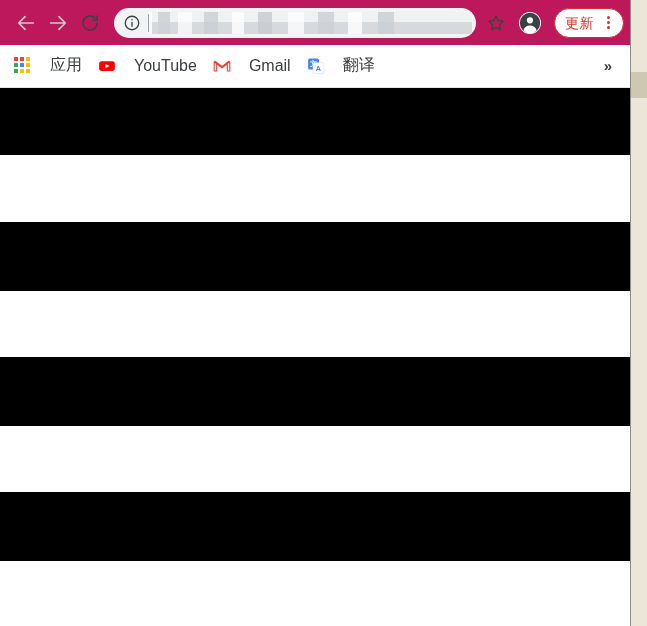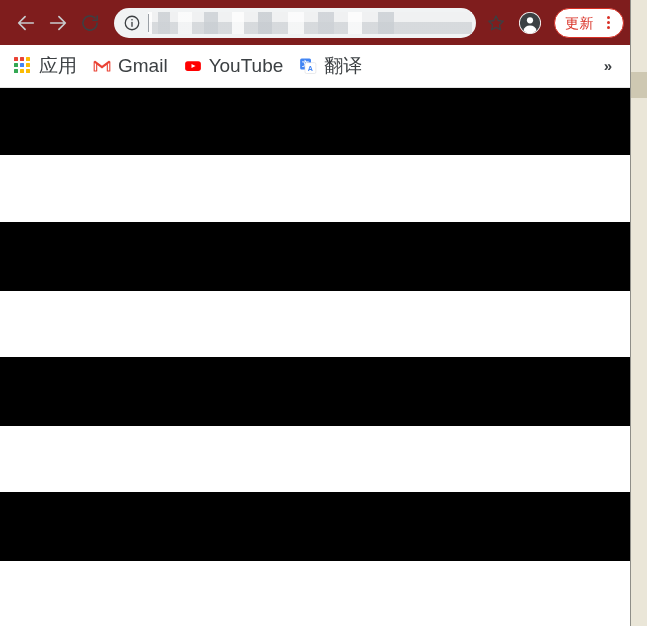--- a/index.html
+++ b/index.html
@@ -19,21 +19,21 @@
     height: 626px;
     background: #ffffff;
   }
 
   
   .toolbar {
     position: absolute;
     left: 0; top: 0;
     width: 630px;
     height: 45px;
-    background: #7f1d1d;
+    background: #be185d;
     display: flex;
     align-items: center;
     padding: 0 6px 0 10px;
   }
 
   .nav-btn {
     width: 32px;
     height: 32px;
     border: none;
     background: transparent;
@@ -179,23 +179,23 @@
     display: flex;
     align-items: center;
     height: 28px;
     padding: 0 8px 0 4px;
     border-radius: 4px;
     margin-right: 4px;
     cursor: pointer;
     flex: 0 0 auto;
   }
   .bm-label {
-    font-size: 19px;
+    font-size: 16px;
     color: #3c4043;
-    margin-left: 7px;
+    margin-left: 18px;
     white-space: nowrap;
   }
   .bm-icon {
     width: 18px; height: 18px;
     flex: 0 0 auto;
     display: block;
     position: relative;
   }
 
   
@@ -334,37 +334,37 @@
           <span style="background:#34a853"></span>
           <span style="background:#fbbc04"></span>
           <span style="background:#fbbc04"></span>
         </span>
       </span>
       <span class="bm-label">应用</span>
     </div>
 
     <div class="bm">
       <span class="bm-icon">
+        <svg width="18" height="18" viewBox="0 0 24 24">
+          <rect x="1.5" y="5.5" width="21" height="13" rx="3.6" fill="#ff0000"></rect>
+          <path d="M10 9.4l5.4 2.6L10 14.6z" fill="#ffffff"></path>
+        </svg>
+      </span>
+      <span class="bm-label">YouTube</span>
+    </div>
+
+    <div class="bm">
+      <span class="bm-icon">
         <svg width="18" height="18" viewBox="0 0 24 18">
           <path d="M1.6 2.4v13.2h3.6V7.2L12 12.2l6.8-5v8.4h3.6V2.4h-3L12 8.3 4.6 2.4z" fill="#ffffff"></path>
           <path d="M1.6 3.0c0-.9.7-1.4 1.4-.9L12 8.8l9-6.7c.7-.5 1.4 0 1.4.9v.6L12 11.4 1.6 3.6z" fill="#ea4335"></path>
           <path d="M1.6 3.4v12.2h3.3V6.2L12 11.5l7.1-5.3v9.4h3.3V3.4L12 11.4z" fill="none" stroke="#ea4335" stroke-width="1.5" stroke-linejoin="round"></path>
         </svg>
       </span>
       <span class="bm-label">Gmail</span>
-    </div>
-
-    <div class="bm">
-      <span class="bm-icon">
-        <svg width="18" height="18" viewBox="0 0 24 24">
-          <rect x="1.5" y="5.5" width="21" height="13" rx="3.6" fill="#ff0000"></rect>
-          <path d="M10 9.4l5.4 2.6L10 14.6z" fill="#ffffff"></path>
-        </svg>
-      </span>
-      <span class="bm-label">YouTube</span>
     </div>
 
 
     <div class="bm">
       <span class="bm-icon">
         <svg width="18" height="18" viewBox="0 0 24 24">
           <rect x="1.5" y="2" width="14.5" height="14.5" rx="2" fill="#4285f4"></rect>
           <text x="8.7" y="12.6" font-size="9.5" fill="#ffffff" text-anchor="middle" font-family="'Liberation Sans', sans-serif" font-weight="bold">文</text>
           <rect x="8" y="7.5" width="14.5" height="14.5" rx="2" fill="#ffffff" stroke="#dadce0" stroke-width="0.8"></rect>
           <text x="15.2" y="18.6" font-size="9.5" fill="#4285f4" text-anchor="middle" font-family="'Liberation Sans', sans-serif" font-weight="bold">A</text>

